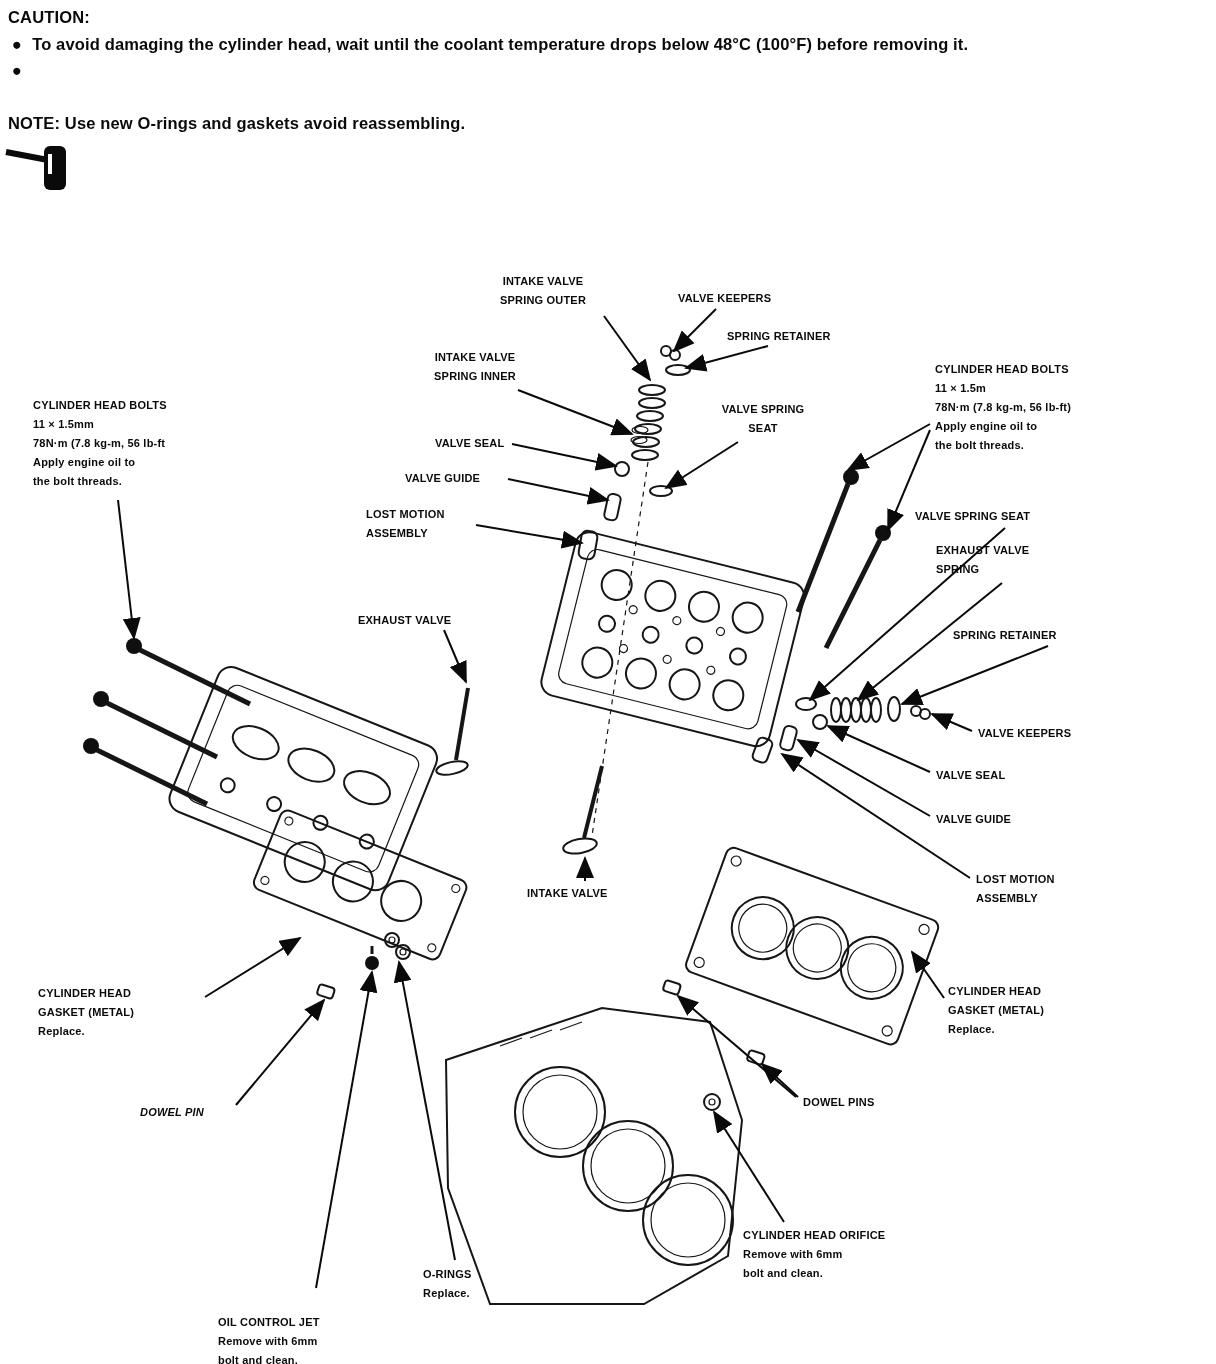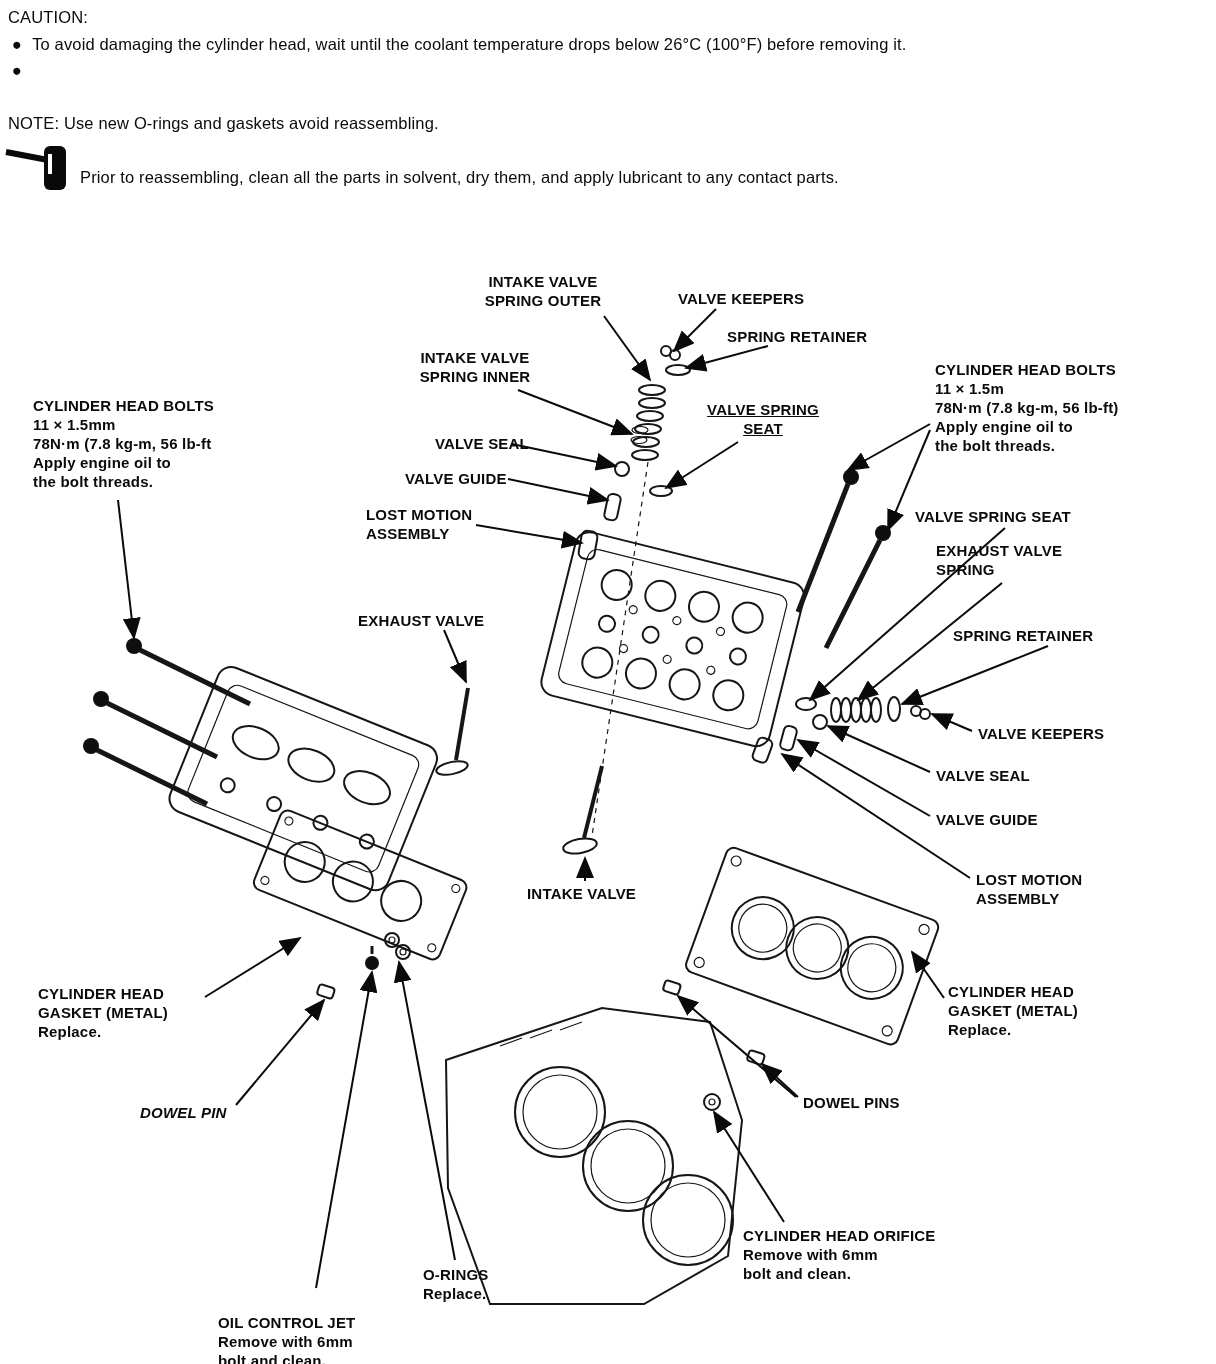--- a/index.html
+++ b/index.html
@@ -2,60 +2,59 @@
 <html><head>
 <meta charset="utf-8">
 <style>
   * { margin:0; padding:0; box-sizing:border-box; }
   html,body { background:#ffffff; }
   #page {
     position:relative; width:1216px; height:1364px; background:#fff;
     font-family:"Liberation Sans", sans-serif; color:#0a0a0a; overflow:hidden;
   }
   .hdr {
-    position:absolute; font-weight:400; font-size:16.5px; letter-spacing:.15px;
-    white-space:pre-line; line-height:22px;
+    position:absolute; font-weight:700; font-size:16.5px; letter-spacing:.15px;
+    white-space:pre-line; line-height:22px;text-align:center;
   }
   .bullet-line { display:flex; gap:10px; }
   .lbl {
-    position:absolute; font-weight:700; font-size:15px; line-height:19px;
+    position:absolute; font-weight:700; font-size:11px; line-height:19px;
     white-space:pre-line; letter-spacing:.2px;
   }
   .ctr { text-align:center; }
   svg.diagram { position:absolute; left:0; top:0; }
   .ld { stroke:#0a0a0a; stroke-width:2; marker-end:url(#arrowhead); }
   .pt { stroke:#161616; fill:none; stroke-width:2; }
   .pt-thin { stroke:#161616; fill:none; stroke-width:1.2; }
   .fillb { fill:#0f0f0f; stroke:none; }
 </style>
 </head>
 <body>
 
 <div id="page">
 
   <div class="hdr" style="left:8px;top:6px;">CAUTION:</div>
 
   <div class="hdr bullet-line" style="left:12px;top:33px;width:1200px;">
     <span>●</span>
-    <span>To avoid damaging the cylinder head, wait until the coolant temperature drops below 26°C (100°F) before removing it.</span>
+    <span>To avoid damaging the cylinder head, wait until the coolant temperature drops below 48°C (100°F) before removing it.</span>
   </div>
 
   <div class="hdr bullet-line" style="left:12px;top:59px;width:1200px;">
     <span>●</span>
   </div>
 
   <div class="hdr" style="left:8px;top:112px;">NOTE:  Use new O-rings and gaskets avoid reassembling.</div>
 
   <svg width="72" height="60" style="position:absolute;left:4px;top:136px;" aria-hidden="true">
     <line x1="2" y1="16" x2="44" y2="24" stroke="#0a0a0a" stroke-width="6"></line>
     <rect x="40" y="10" width="22" height="44" rx="6" fill="#0a0a0a"></rect>
     <rect x="44" y="18" width="4" height="20" fill="#ffffff"></rect>
   </svg>
 
-  <div class="hdr" style="left:80px;top:166px;width:1122px;">Prior to reassembling, clean all the parts in solvent, dry them, and apply lubricant to any contact parts.</div>
 
   <svg class="diagram" width="1216" height="1364" viewBox="0 0 1216 1364">
     <defs>
       <marker id="arrowhead" markerWidth="11" markerHeight="9" refX="10" refY="4.5" orient="auto">
         <path d="M0,0 L11,4.5 L0,9 z" fill="#0a0a0a"></path>
       </marker>
     </defs>
 
     <g class="pt" transform="rotate(14 672 640)">
       <rect x="555" y="555" width="235" height="168" rx="14"></rect>
@@ -246,21 +245,21 @@
 SPRING OUTER</div>
   <div class="lbl" style="left:678px;top:289px;">VALVE KEEPERS</div>
   <div class="lbl" style="left:727px;top:327px;">SPRING RETAINER</div>
   <div class="lbl ctr" style="left:401px;top:348px;width:148px;">INTAKE VALVE
 SPRING INNER</div>
   <div class="lbl" style="left:935px;top:360px;">CYLINDER HEAD BOLTS
 11 × 1.5m
 78N·m (7.8 kg-m, 56 lb-ft)
 Apply engine oil to
 the bolt threads.</div>
-  <div class="lbl ctr" style="left:692px;top:400px;width:142px;text-decoration:underline;">VALVE SPRING
+  <div class="lbl ctr" style="left:692px;top:400px;width:142px;">VALVE SPRING
 SEAT</div>
   <div class="lbl" style="left:33px;top:396px;">CYLINDER HEAD BOLTS
 11 × 1.5mm
 78N·m (7.8 kg-m, 56 lb-ft
 Apply engine oil to
 the bolt threads.</div>
   <div class="lbl" style="left:435px;top:434px;">VALVE SEAL</div>
   <div class="lbl" style="left:405px;top:469px;">VALVE GUIDE</div>
   <div class="lbl" style="left:366px;top:505px;">LOST MOTION
 ASSEMBLY</div>

